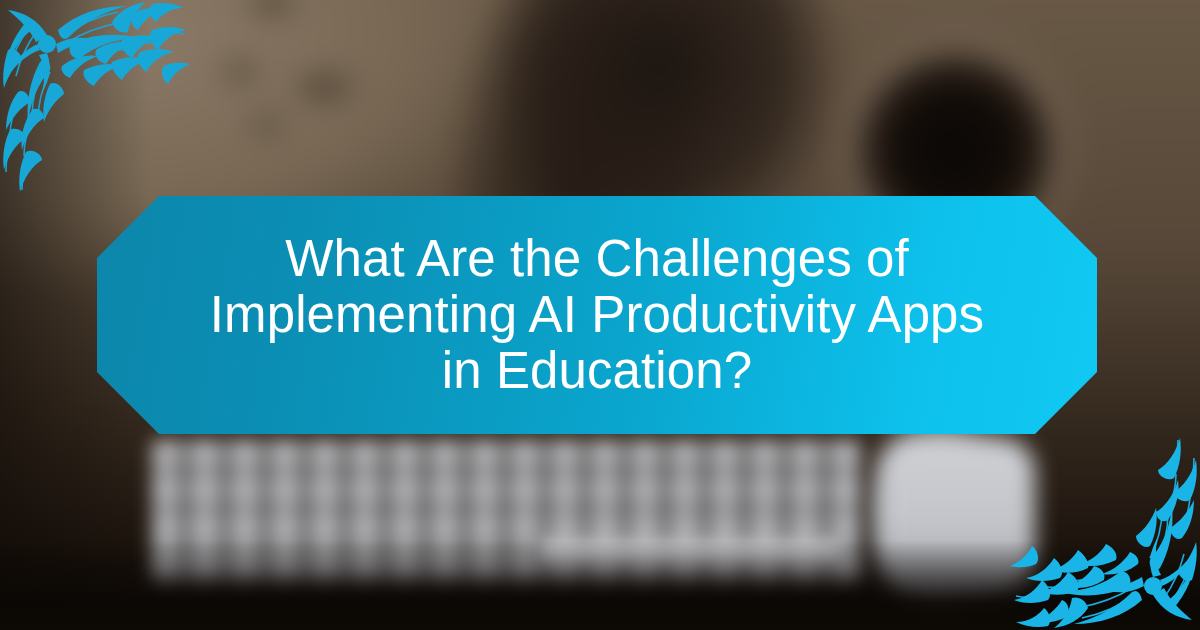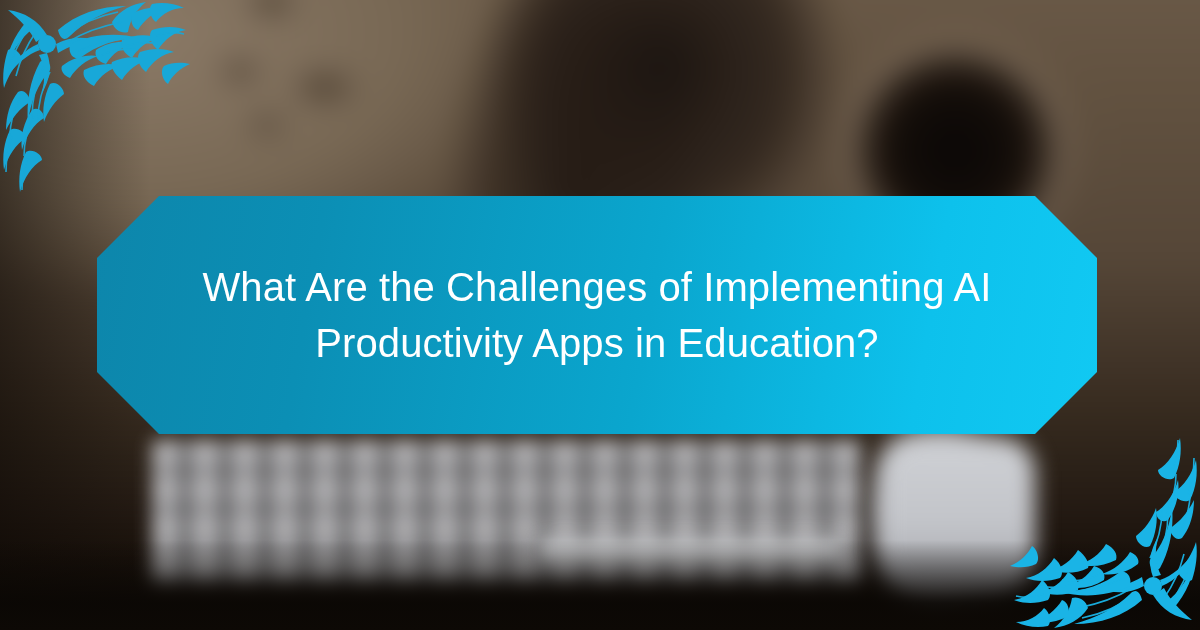--- a/index.html
+++ b/index.html
@@ -130,21 +130,21 @@
       0 62px
     );
     display: flex;
     flex-direction: column;
     align-items: center;
     justify-content: center;
   }
 
   .banner-title {
     color: #ffffff;
-    font-size: 40px;
+    font-size: 51px;
     line-height: 56px;
     font-weight: 400;
     text-align: center;
     letter-spacing: 0.1px;
     max-width: 820px;
     margin: 0;
   }
 </style>
 </head>
 <body>

